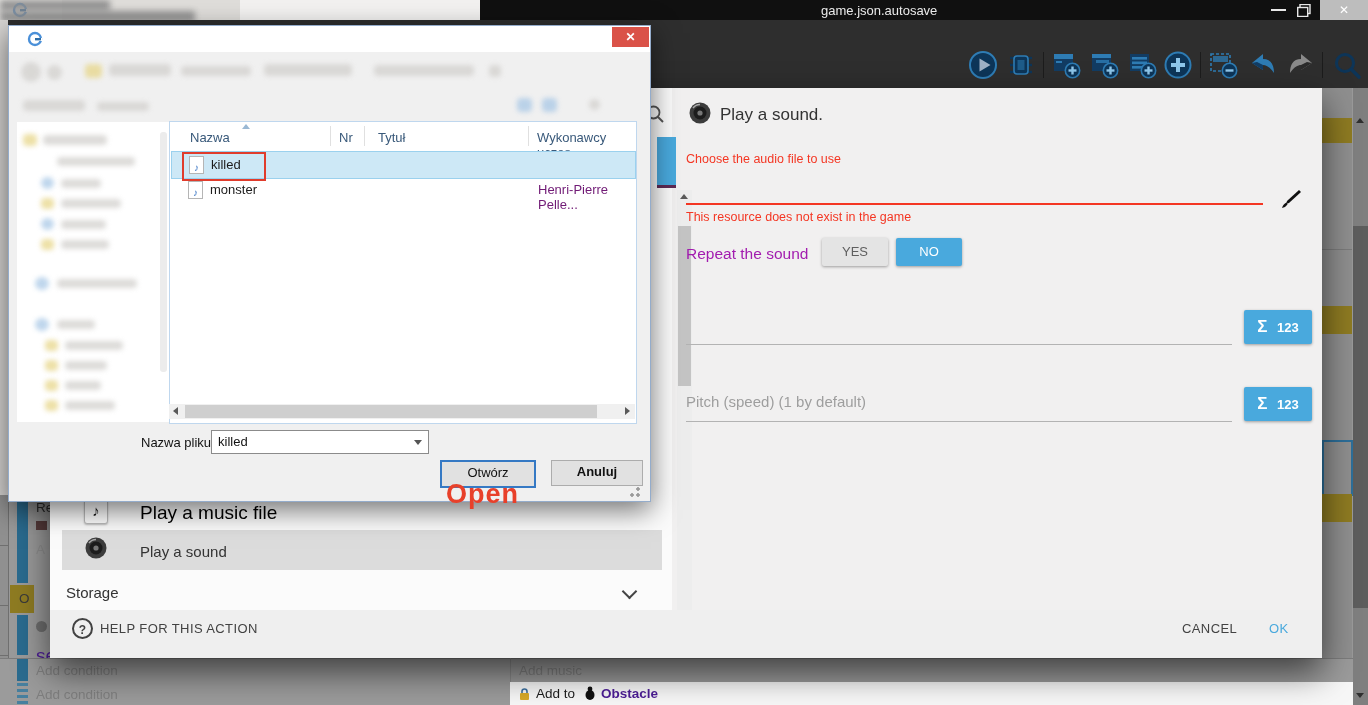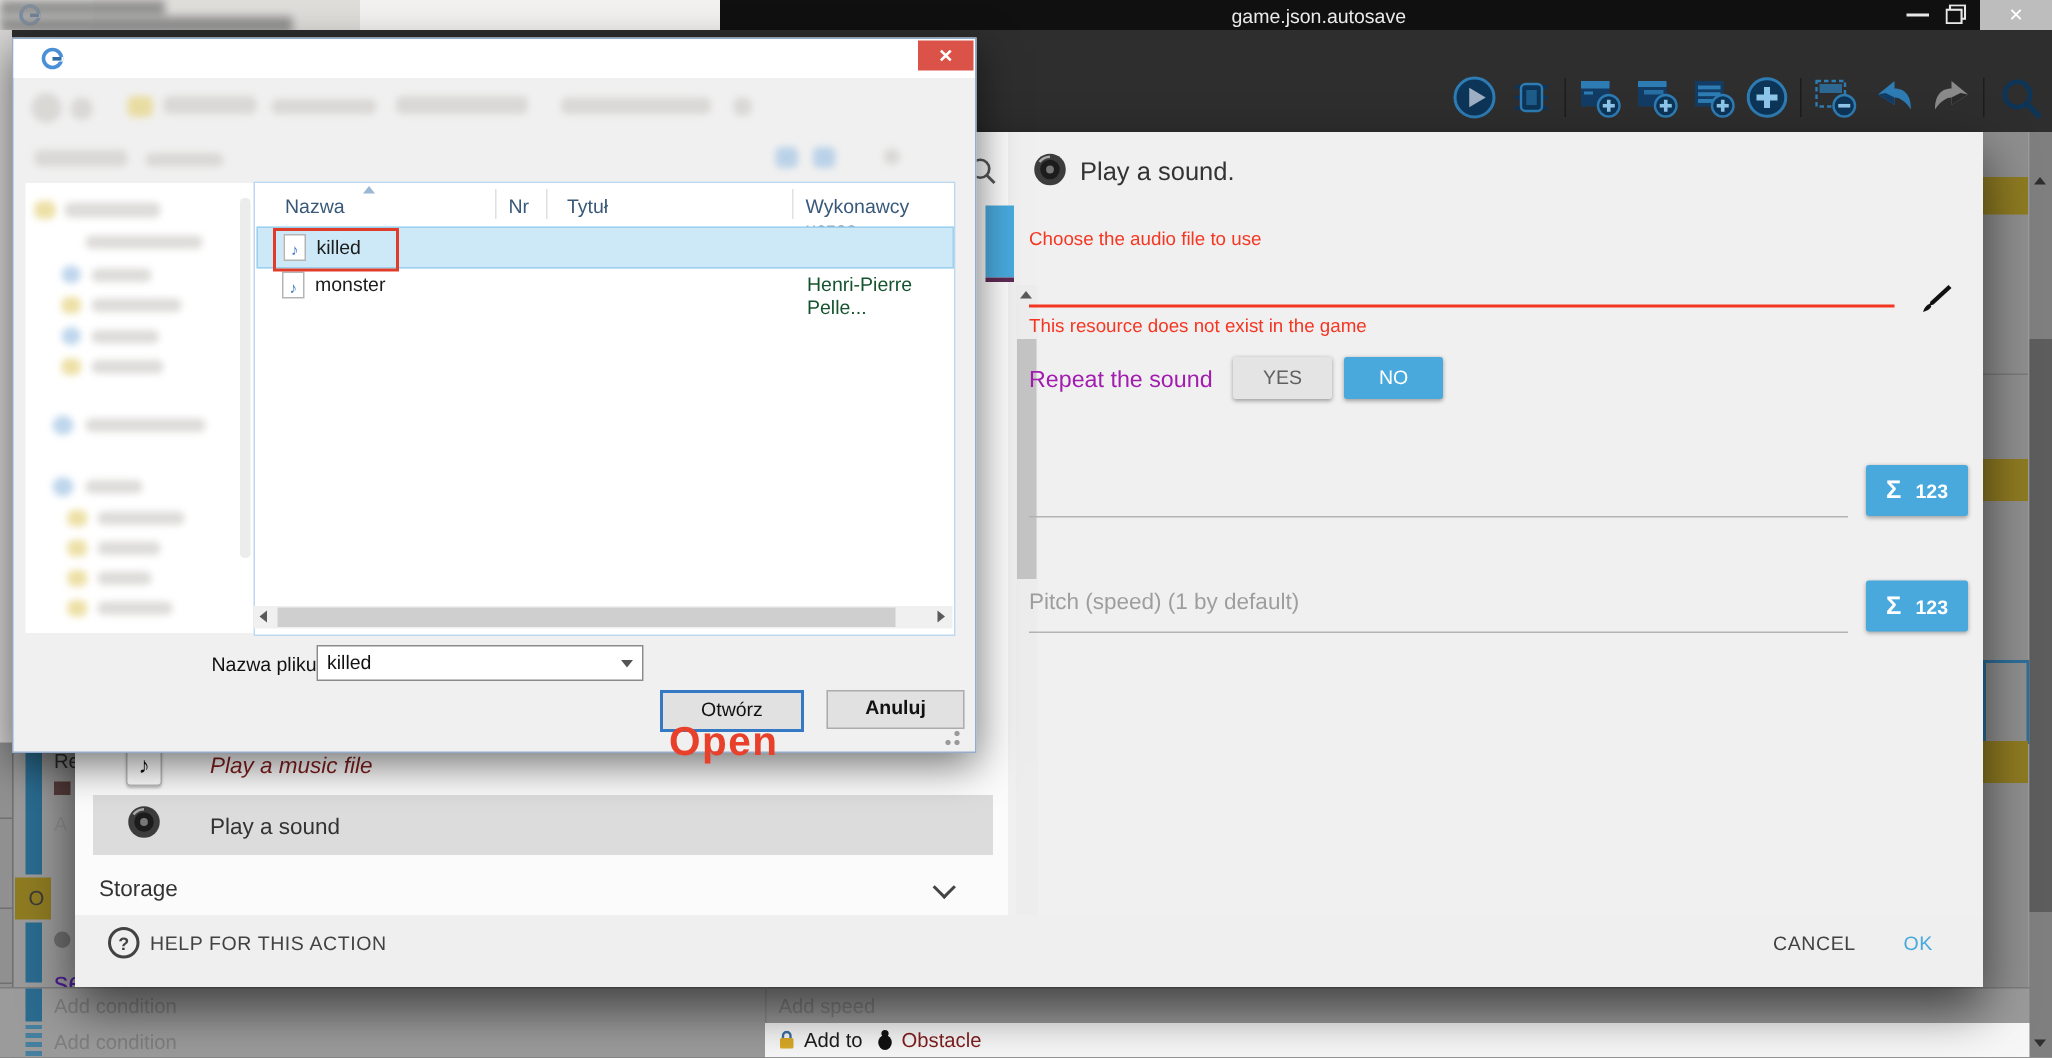--- a/index.html
+++ b/index.html
@@ -172,41 +172,41 @@
   <div class="bluebar" style="top:615px;height:40px;"></div>
   <div class="abs" style="left:36px;top:500px;font-size:13.5px;color:#2e2e2e;">Re</div>
   <div class="abs" style="left:36px;top:521px;width:11px;height:9px;background:#5a3e3e;"></div>
   <div class="abs" style="left:36px;top:542px;font-size:13.5px;color:#8e8e8e;">A</div>
   <div class="abs" style="left:36px;top:621px;width:11px;height:11px;border-radius:6px;background:#6f6f6f;"></div>
   <div class="abs" style="left:36px;top:645px;font-size:19px;color:#4c1d95;">se</div>
 
   <div class="abs" style="left:0;top:658px;width:1368px;height:24px;background:#9b9b9b;border-top:1px solid #7c7c7c;border-bottom:1px solid #7c7c7c;"></div>
   <div class="bluebar" style="top:659px;height:22px;"></div>
   <div class="abs evttxt" style="left:36px;top:663px;">Add condition</div>
-  <div class="abs evttxt" style="left:519px;top:663px;">Add speed</div>
+  <div class="abs evttxt" style="left:519px;top:663px;">Add music</div>
   <div class="abs" style="left:510px;top:658px;width:1px;height:24px;background:#8a8a8a;"></div>
 
   <div class="abs" style="left:0;top:682px;width:1368px;height:23px;background:#9b9b9b;">
     <div class="abs" style="left:510px;top:0;width:858px;height:23px;background:#f7f7f7;"></div>
     <div class="abs" style="left:17px;top:1px;width:11px;height:22px;background:repeating-linear-gradient(180deg,#47809f 0 3px,#9b9b9b 3px 6px);"></div>
     <div class="abs evttxt" style="left:36px;top:5px;">Add condition</div>
     <div class="abs" style="left:518px;top:5px;width:13px;height:13px;">
       <svg width="13" height="13" viewBox="0 0 13 13">
           <rect x="2" y="5" width="9" height="7" rx="1" fill="#d8a928"></rect>
           <path d="M4 5 V3.5 A2.5 2.5 0 0 1 9 3.5 V5" fill="none" stroke="#3c6f9e" stroke-width="1.6"></path>
         </svg>
     </div>
     <span class="abs" style="left:536px;top:4px;font-size:13.5px;color:#1c1c1c;">Add to</span>
     <div class="abs" style="left:584px;top:4px;width:12px;height:14px;">
       <svg width="12" height="14" viewBox="0 0 12 14">
           <ellipse cx="6" cy="9" rx="4.5" ry="5" fill="#111"></ellipse>
           <circle cx="6" cy="3" r="2.4" fill="#111"></circle>
         </svg>
     </div>
-    <span class="abs" style="left:601px;top:4px;font-size:13.5px;font-weight:normal;color:#7f1d1d;">Obstacle</span>
+    <span class="abs" style="left:601px;top:4px;font-size:13.5px;font-weight:bold;color:#4c1d95;">Obstacle</span>
   </div>
 
   <div class="abs" style="left:1322px;top:88px;width:30px;height:570px;background:#8f8f8f;">
     <div class="ylw" style="left:0;top:30px;width:30px;height:25px;"></div>
     <div class="abs" style="left:0;top:161px;width:30px;height:1px;background:#7b7b7b;"></div>
     <div class="ylw" style="left:0;top:218px;width:30px;height:28px;"></div>
     <div class="abs" style="left:0;top:352px;width:27px;height:52px;border:2px solid #2d6f9a;"></div>
     <div class="ylw" style="left:0;top:406px;width:30px;height:28px;"></div>
   </div>
   <div class="abs" style="left:1353px;top:88px;width:15px;height:617px;background:#7f7f7f;">
@@ -223,21 +223,21 @@
           <circle cx="8.5" cy="8.5" r="6" fill="none" stroke="#555" stroke-width="1.8"></circle>
           <line x1="13" y1="13" x2="18" y2="18" stroke="#555" stroke-width="2"></line>
         </svg>
     </div>
     <div class="abs" style="left:607px;top:49px;width:19px;height:48px;background:#49a9dd;"></div>
     <div class="abs" style="left:607px;top:97px;width:19px;height:3px;background:#5e2a54;"></div>
 
     <div class="abs" style="left:34px;top:410px;width:22px;height:24px;background:#fff;border:1px solid #bbb;border-radius:3px;box-shadow:0 1px 2px rgba(0,0,0,.25);text-align:center;">
       <span style="font-size:15px;color:#111;line-height:23px;">♪</span>
     </div>
-    <div class="abs" style="left:90px;top:414px;font-size:15px;color:#7f1d1d;font-style:italic;">Play a music file</div>
+    <div class="abs" style="left:90px;top:414px;font-size:19px;color:#000000;">Play a music file</div>
     <div class="abs" style="left:12px;top:442px;width:600px;height:40px;background:#dcdcdc;"></div>
     <div class="abs" style="left:34px;top:448px;">
       <svg width="24" height="24" viewBox="0 0 24 24">
           <circle cx="12" cy="12" r="10.5" fill="#3c3c3c"></circle>
           <circle cx="12" cy="12" r="6.5" fill="#1c1c1c"></circle>
           <circle cx="12" cy="12" r="2.6" fill="#777"></circle>
           <path d="M5 7 A9 9 0 0 1 12 3.5" stroke="#aaa" stroke-width="1.6" fill="none"></path>
         </svg>
     </div>
     <div class="abs" style="left:90px;top:455px;font-size:15px;color:#333;">Play a sound</div>
@@ -364,21 +364,21 @@
           <span style="font-size:10px;color:#3a76c4;line-height:15px;">♪</span>
         </div>
         <span class="fname" style="position:absolute;left:39px;top:5px;">killed</span>
       </div>
 
       <div class="abs" style="left:1px;top:56px;width:463px;height:24px;">
         <div class="abs" style="left:17px;top:3px;width:13px;height:16px;background:#fff;border:1px solid #b5b5b5;text-align:center;">
           <span style="font-size:10px;color:#3a76c4;line-height:15px;">♪</span>
         </div>
         <span class="fname" style="position:absolute;left:39px;top:4px;">monster</span>
-        <span class="fname" style="position:absolute;left:367px;top:4px;color:#14532d;">Henri-Pierre Pelle...</span>
+        <span class="fname" style="position:absolute;left:367px;top:4px;color:#701a75;">Henri-Pierre Pelle...</span>
       </div>
     </div>
 
     <div class="abs" style="left:173px;top:126px;width:80px;height:25px;border:2px solid #e03c2c;z-index:30;"></div>
 
     <div class="abs" style="left:160px;top:378px;width:466px;height:15px;background:#f0f0f0;">
       <div class="tri" style="left:4px;top:3px;border-top:4px solid transparent;border-bottom:4px solid transparent;border-right:5px solid #5a5a5a;"></div>
       <div class="abs" style="left:16px;top:1px;width:412px;height:13px;background:#cfcfcf;"></div>
       <div class="tri" style="left:456px;top:3px;border-top:4px solid transparent;border-bottom:4px solid transparent;border-left:5px solid #5a5a5a;"></div>
     </div>

